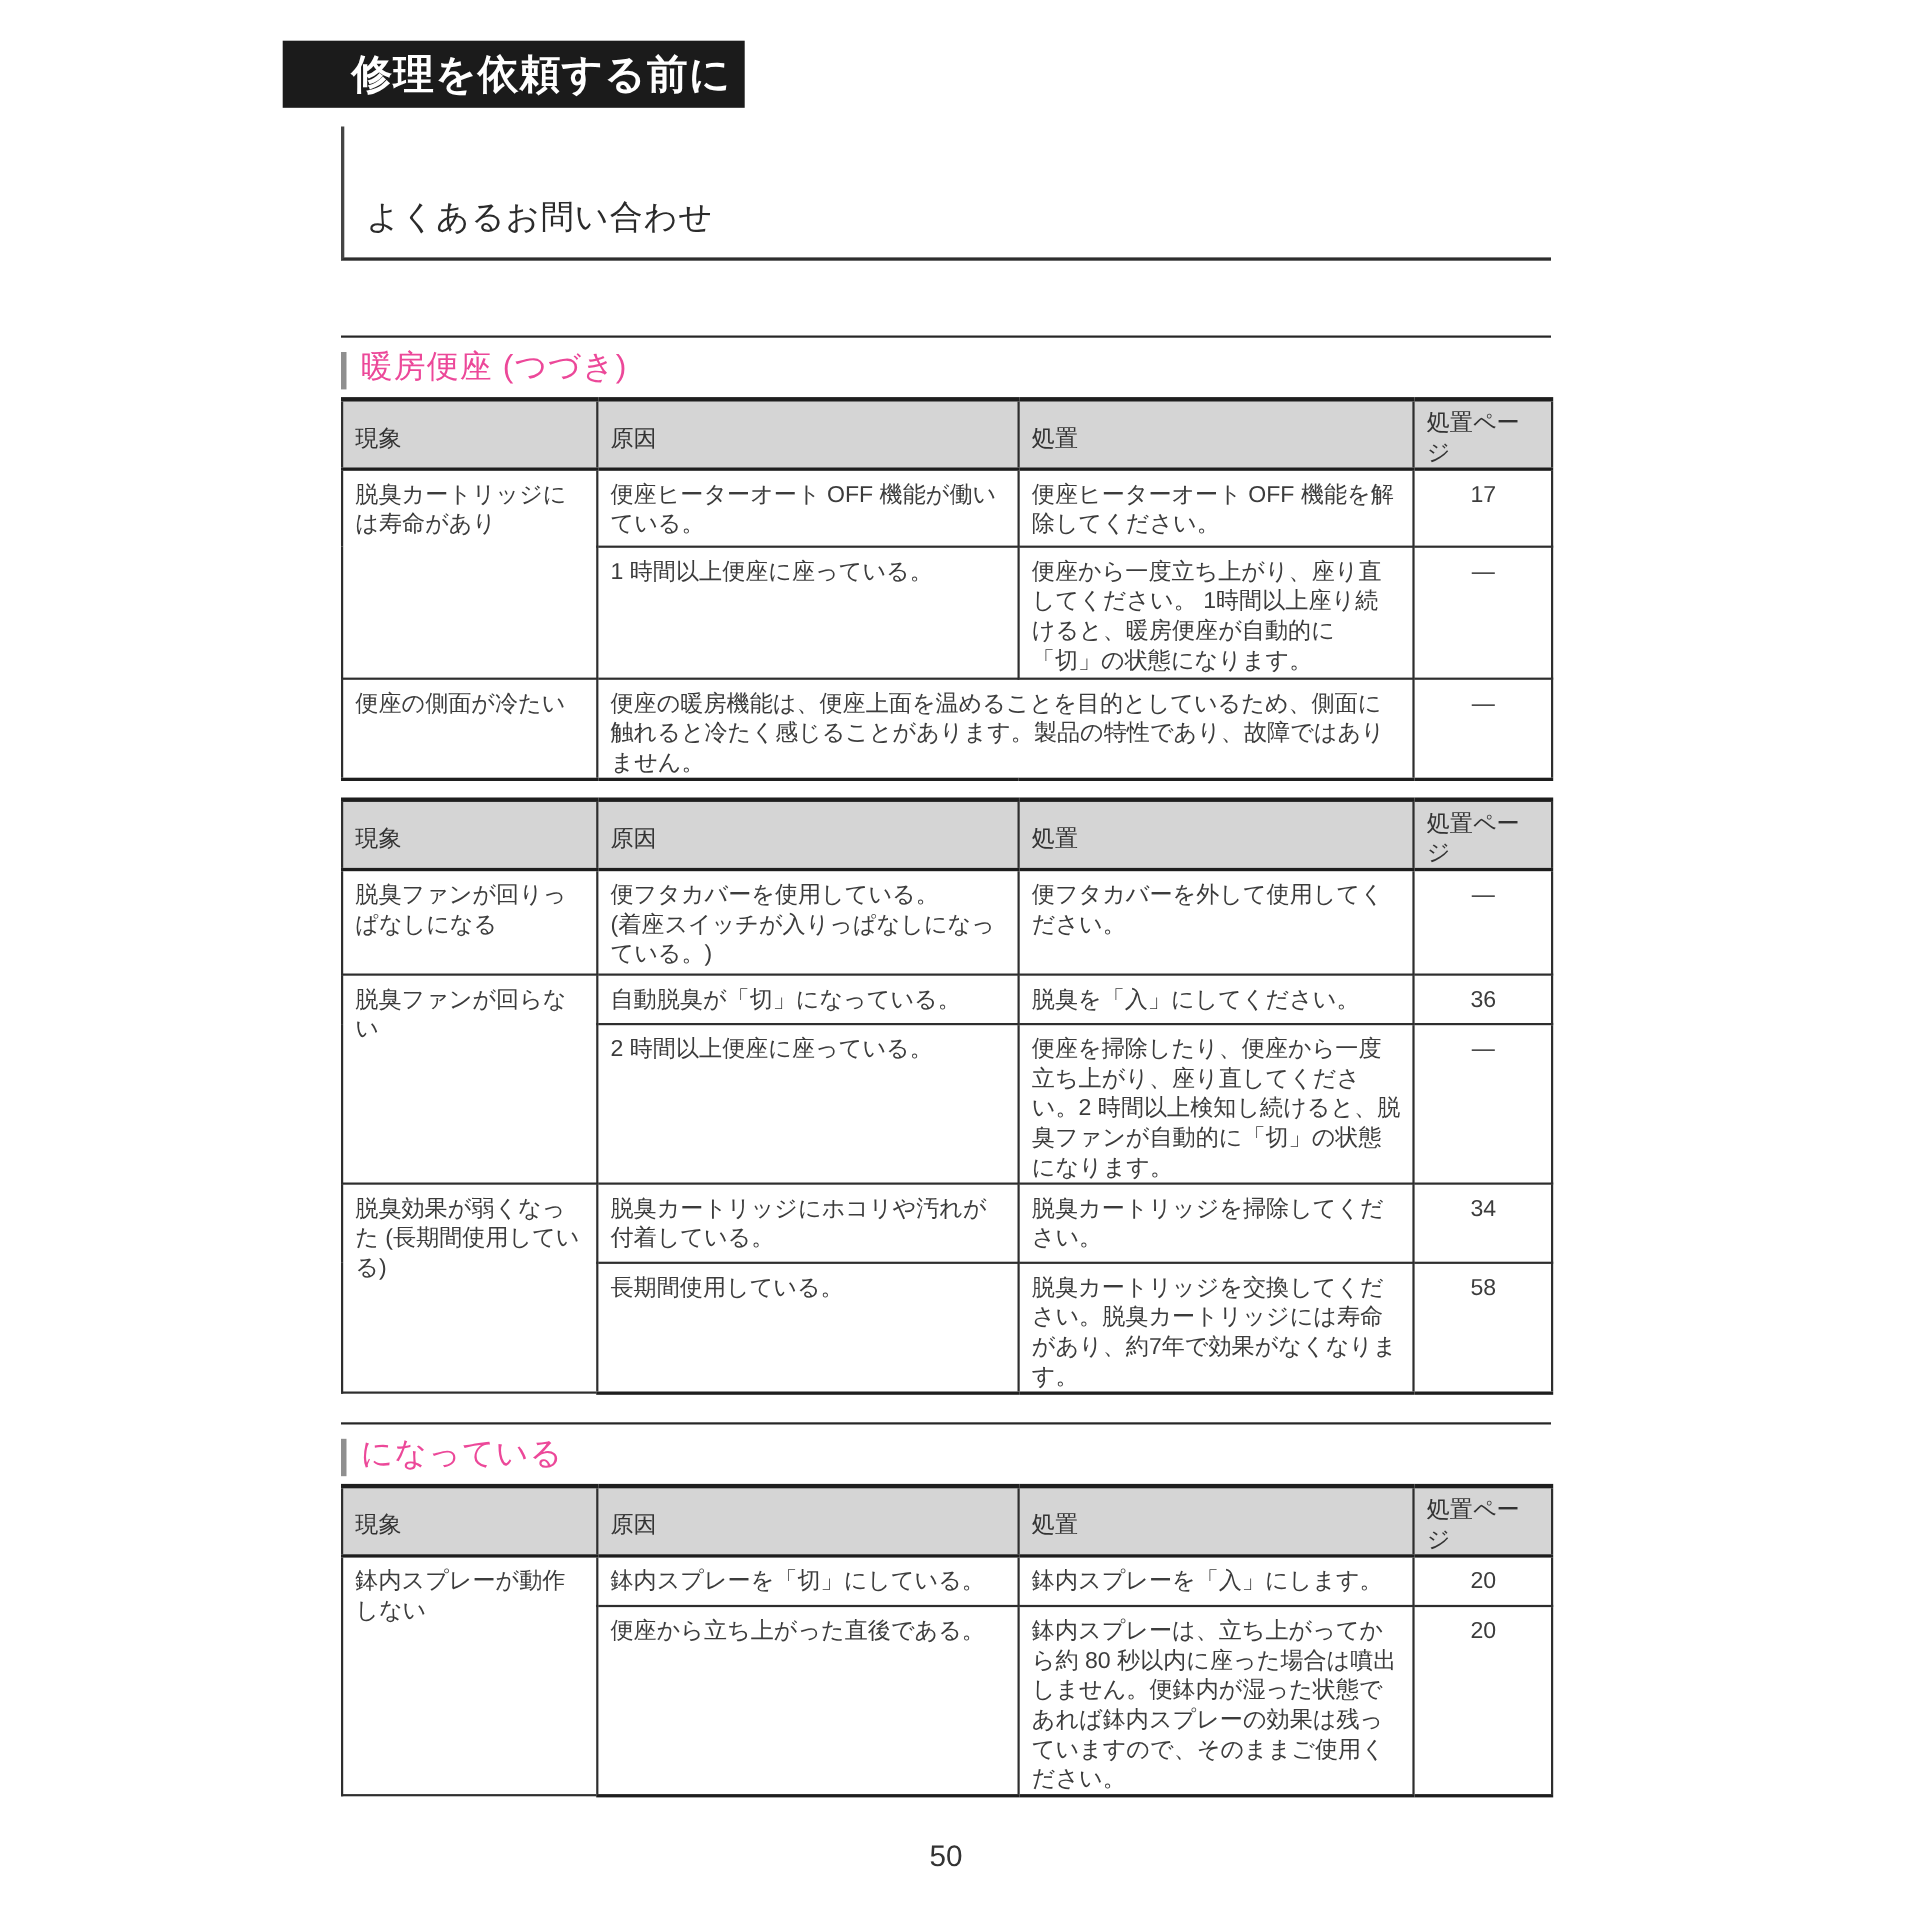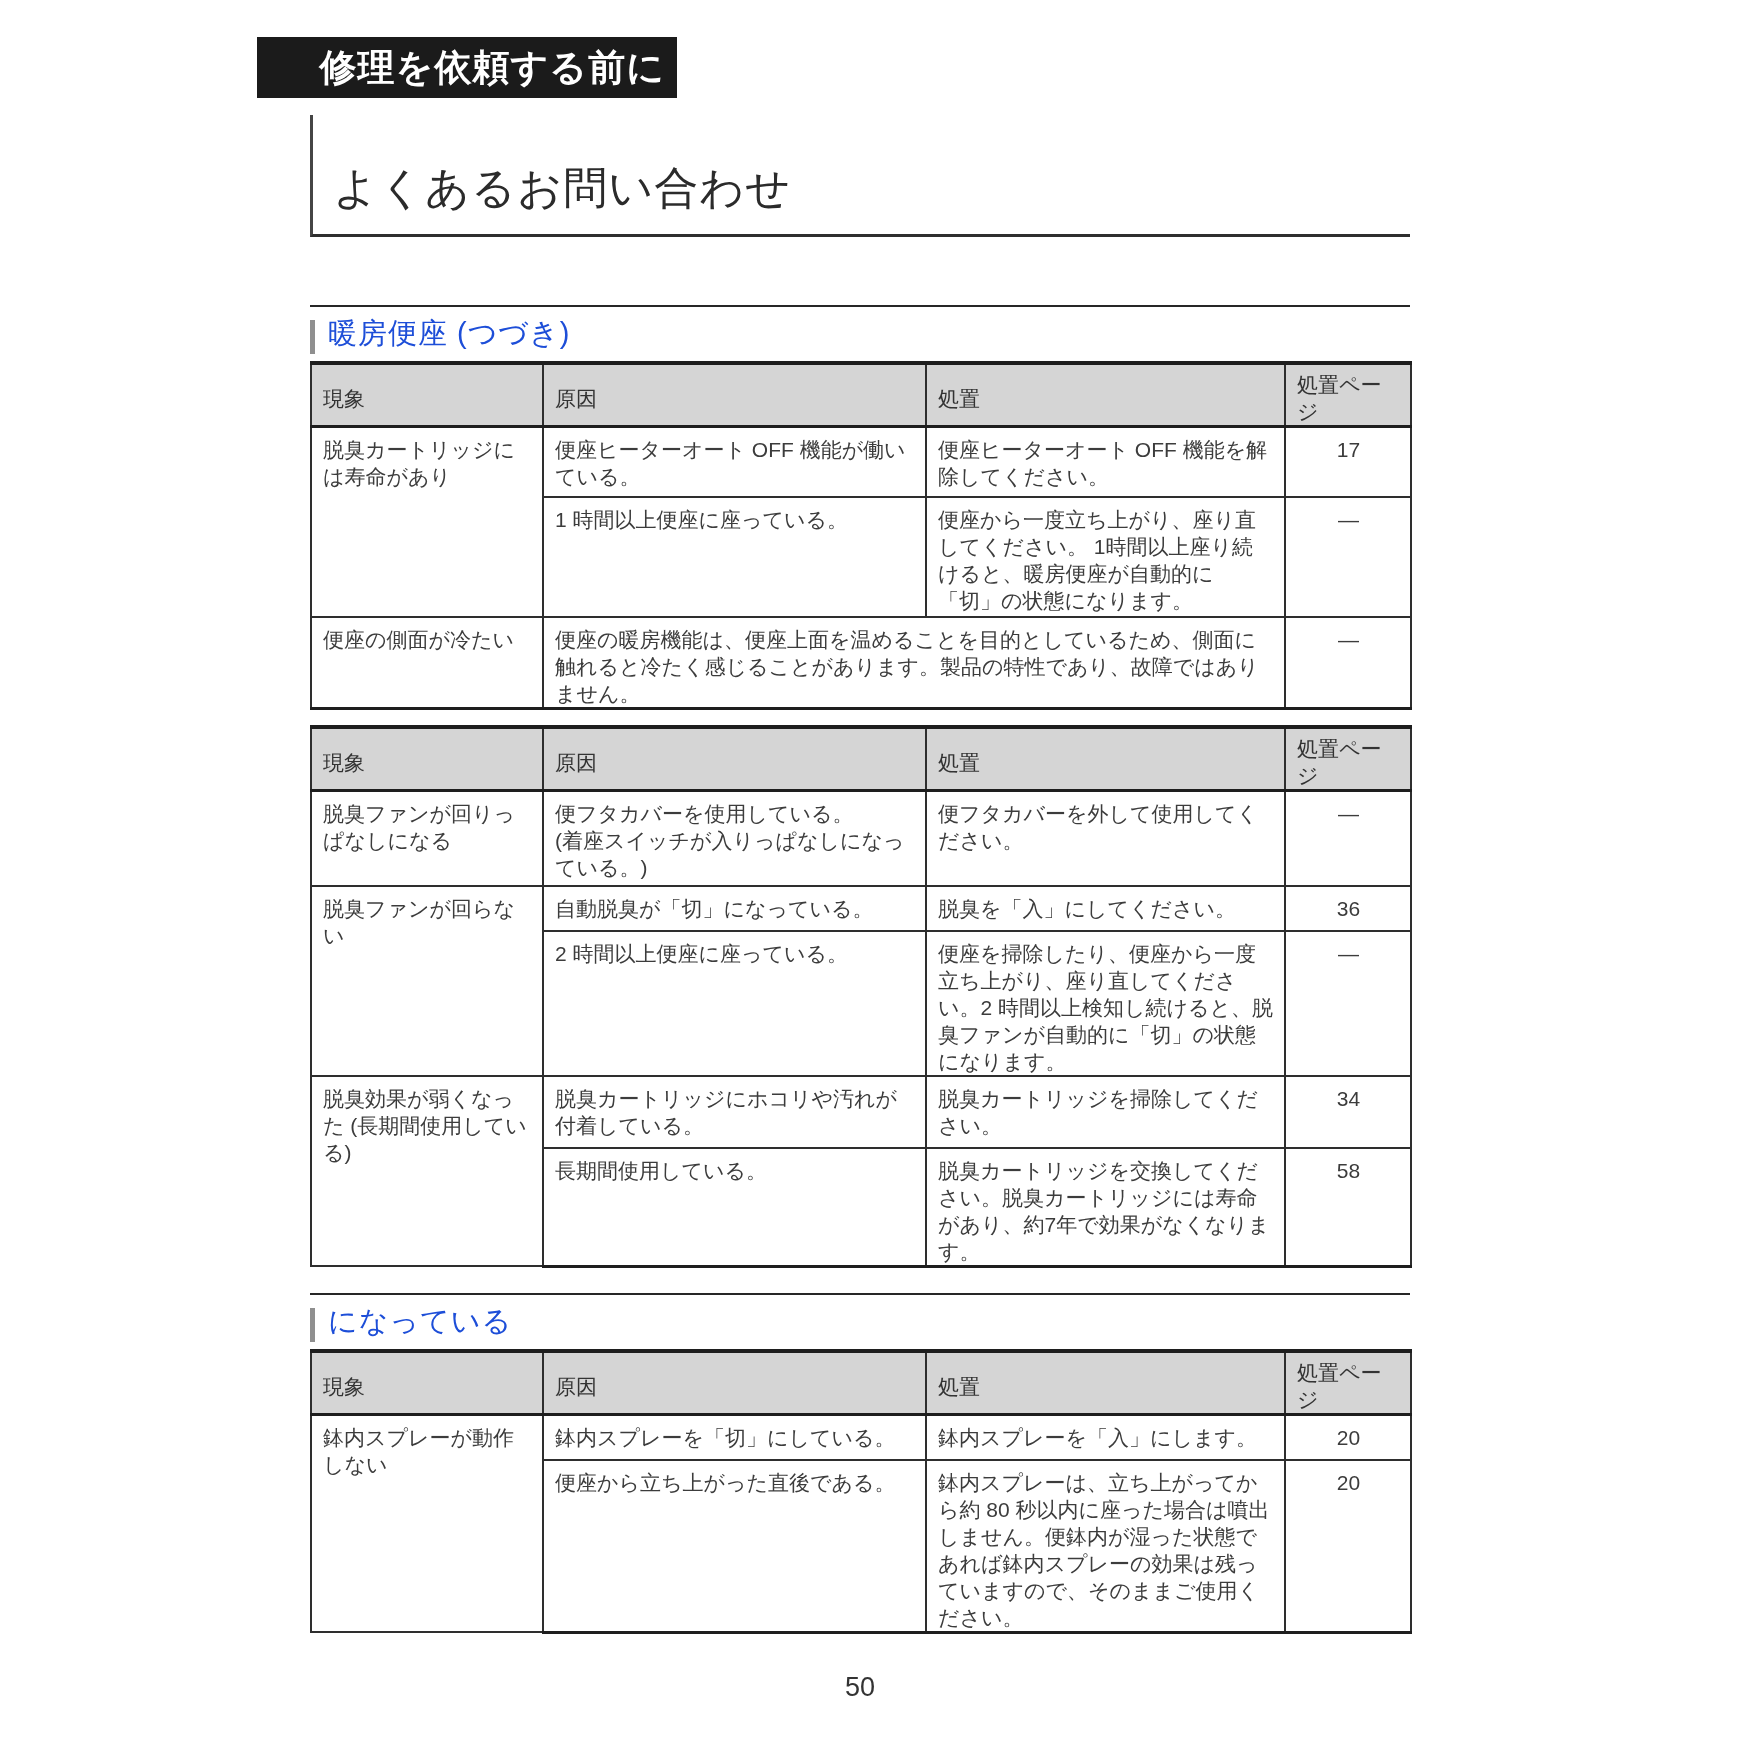--- a/index.html
+++ b/index.html
@@ -22,31 +22,31 @@
   
   .title-block{
     position:absolute;left:310px;top:115px;width:1100px;height:122px;
     border-left:3px solid #454545;
     border-bottom:3px solid #2e2e2e;
     box-sizing:border-box;
     display:flex;align-items:flex-end;
     padding:0 0 16px 20px;
   }
   .title-block h1{
-    margin:0;font-size:44px;font-weight:normal;color:#2b2b2b;letter-spacing:1px;
+    margin:0;font-size:30px;font-weight:normal;color:#2b2b2b;letter-spacing:1px;
   }
   
   .faq-section{position:absolute;left:310px;width:1100px;}
   .sec-head{
     height:56px;border-top:2px solid #262626;
     display:flex;align-items:flex-end;
     padding-bottom:7px;box-sizing:border-box;
   }
   .sec-bar{width:5px;height:34px;background:#8f8f8f;margin-right:13px;}
-  .sec-head h2{margin:0;font-size:29px;font-weight:normal;color:#1d4ed8;letter-spacing:1px;}
+  .sec-head h2{margin:0;font-size:29px;font-weight:normal;color:#ec4899;letter-spacing:1px;}
   
   table.faq{
     border-collapse:collapse;table-layout:fixed;width:1100px;
     font-size:21px;line-height:27px;color:#3c3c3c;border-radius:28px;
   }
   col.c1{width:232px}col.c2{width:383px}col.c3{width:359px}col.c4{width:126px}
   table.faq thead tr{height:46px;}
   table.faq th{
     background:#d5d5d5;font-weight:normal;text-align:left;
     border-top:4px solid #1e1e1e;border-bottom:3px solid #1e1e1e;

